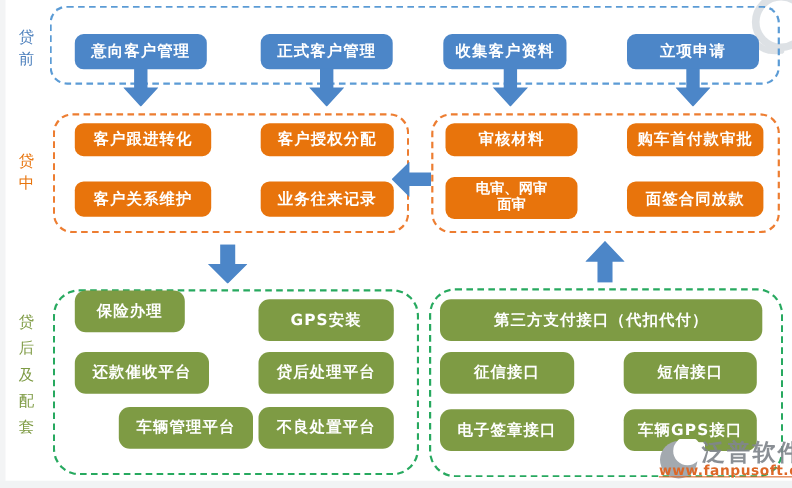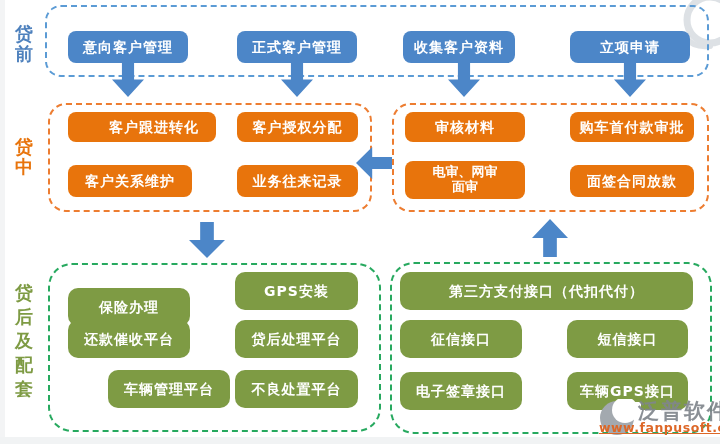--- a/index.html
+++ b/index.html
@@ -4,21 +4,21 @@
 <style>
   html,body{margin:0;padding:0;background:#fff;}
   .stage{
     position:relative;width:720px;height:444px;background:#ffffff;overflow:hidden;
     font-family:"DejaVu Sans","Liberation Sans",sans-serif;
   }
   .edge-left{position:absolute;left:0;top:0;bottom:0;width:5px;background:#f3f4f5;}
   .edge-bottom{position:absolute;left:0;right:0;bottom:0;height:7px;background:#f1f3f4;}
 
   .section-label{
-    position:absolute;width:24px;font-weight:bold;font-size:18px;line-height:20px;
+    position:absolute;width:24px;font-weight:normal;font-size:14px;line-height:20px;
     word-break:break-all;text-align:center;
   }
   .label-pre{left:12px;top:24px;color:#4E81BD;}
   .label-mid{left:12px;top:137px;color:#E8740C;}
   .label-post{left:12px;top:281px;color:#7E9B44;line-height:24px;text-align:center;}
 
   .container{position:absolute;border-radius:18px;background:transparent;}
   .c-blue{left:45px;top:5px;width:660px;height:68px;border:2px dashed #5B9BD5;border-radius:16px;}
   .c-orange-left{left:48px;top:103px;width:320px;height:105px;border:2px dashed #ED7D31;}
   .c-orange-right{left:392px;top:103px;width:313px;height:105px;border:2px dashed #ED7D31;}
@@ -75,41 +75,41 @@
 
   <div class="arrow a-down" style="left:112px;top:62px;width:32px;height:35px;"></div>
   <div class="arrow a-down" style="left:281px;top:62px;width:32px;height:35px;"></div>
   <div class="arrow a-down" style="left:448px;top:62px;width:32px;height:35px;"></div>
   <div class="arrow a-down" style="left:614px;top:62px;width:32px;height:35px;"></div>
 
   <div class="section-label label-mid">贷中</div>
   <div class="container c-orange-left"></div>
   <div class="container c-orange-right"></div>
 
-  <div class="btn b-orange" style="left:68px;top:112px;width:124px;height:30px;padding-left:24px;">客户跟进转化</div>
+  <div class="btn b-orange" style="left:68px;top:112px;width:124px;height:30px;">客户跟进转化</div>
   <div class="btn b-orange" style="left:237px;top:112px;width:121px;height:30px;">客户授权分配</div>
   <div class="btn b-orange" style="left:68px;top:165px;width:124px;height:32px;text-align:right;">客户关系维护</div>
   <div class="btn b-orange" style="left:237px;top:165px;width:121px;height:32px;">业务往来记录</div>
 
   <div class="btn b-orange" style="left:405px;top:112px;width:120px;height:30px;">审核材料</div>
   <div class="btn b-orange" style="left:570px;top:112px;width:124px;height:30px;">购车首付款审批</div>
   <div class="btn b-orange two-line" style="left:405px;top:161px;width:120px;height:38px;">电审、网审
 面审</div>
   <div class="btn b-orange" style="left:570px;top:165px;width:124px;height:32px;">面签合同放款</div>
 
   <div class="arrow a-left" style="left:356px;top:147px;width:36px;height:32px;"></div>
 
   <div class="arrow a-down" style="left:189px;top:222px;width:36px;height:36px;"></div>
   <div class="arrow a-up" style="left:532px;top:219px;width:36px;height:38px;"></div>
 
   <div class="section-label label-post">贷后及配套</div>
   <div class="container c-green-left"></div>
   <div class="container c-green-right"></div>
 
-  <div class="btn b-green" style="left:68px;top:288px;width:122px;">保险办理</div>
+  <div class="btn b-green" style="left:68px;top:264px;width:100px;">保险办理</div>
   <div class="btn b-green" style="left:235px;top:272px;width:123px;">GPS安装</div>
   <div class="btn b-green" style="left:68px;top:320px;width:122px;">还款催收平台</div>
   <div class="btn b-green" style="left:235px;top:320px;width:123px;">贷后处理平台</div>
   <div class="btn b-green" style="left:68px;top:370px;width:122px;margin-left:40px;">车辆管理平台</div>
   <div class="btn b-green" style="left:235px;top:370px;width:123px;">不良处置平台</div>
 
   <div class="btn b-green" style="left:400px;top:272px;width:293px;text-align:right;">第三方支付接口（代扣代付）</div>
   <div class="btn b-green" style="left:400px;top:320px;width:122px;">征信接口</div>
   <div class="btn b-green" style="left:567px;top:320px;width:121px;">短信接口</div>
   <div class="btn b-green" style="left:400px;top:372px;width:122px;">电子签章接口</div>

